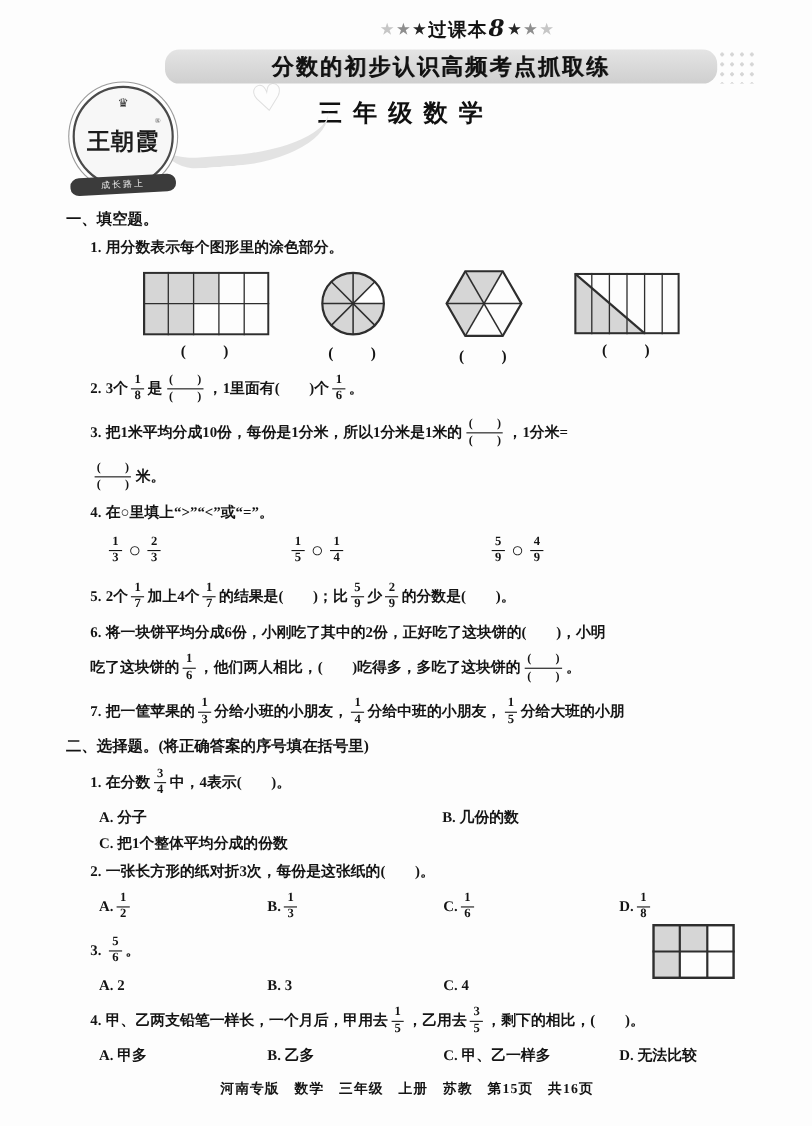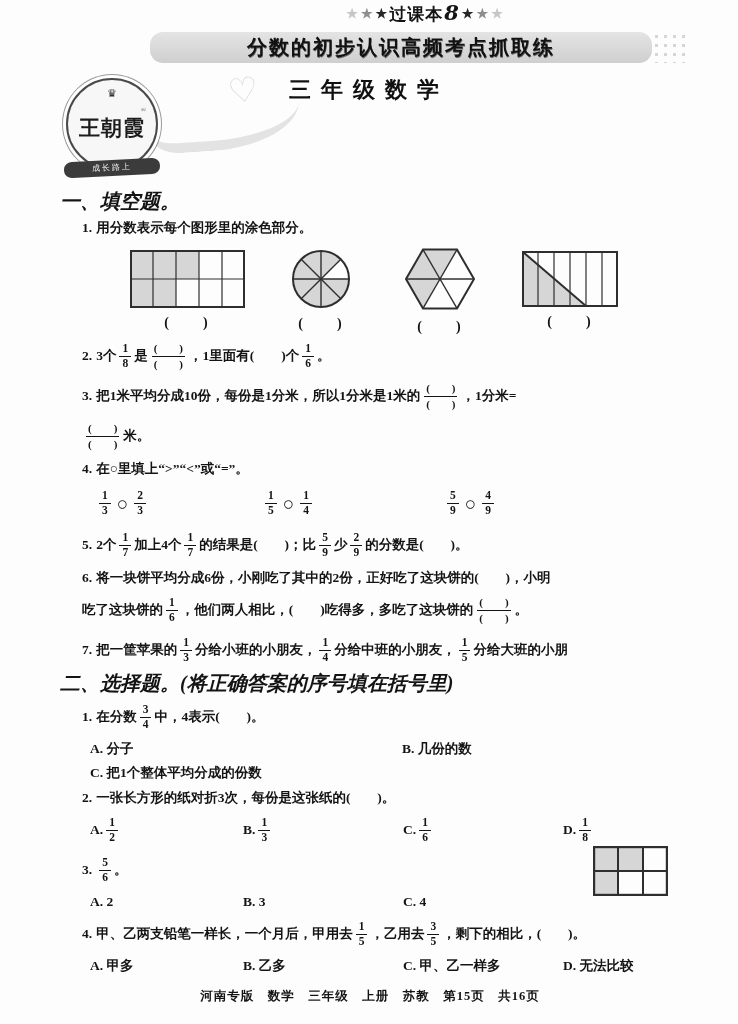--- a/index.html
+++ b/index.html
@@ -14,37 +14,37 @@
   .logo .ring .crest{position:absolute;left:50%;top:7px;transform:translateX(-50%);font-size:11px;color:#333;}
   .logo .brand{position:absolute;left:50%;top:34px;transform:translateX(-50%);white-space:nowrap;
                font-size:21px;font-weight:800;color:#1c1c1c;letter-spacing:1px;}
   .logo .reg{position:absolute;right:10px;top:26px;font-size:7px;color:#555;}
   .logo .ribbon{position:absolute;left:6px;top:86px;width:96px;height:16px;background:#3b3b3b;
                 border-radius:8px/7px;transform:rotate(-3deg);color:#efefef;font-size:8px;
                 text-align:center;line-height:16px;letter-spacing:2px;}
   .deco-heart{position:absolute;left:228px;top:70px;font-size:34px;color:#dedede;transform:rotate(-8deg);z-index:1;}
   .deco-swirl{position:absolute;left:150px;top:96px;width:150px;height:44px;border:0;z-index:1;
               border-bottom:10px solid #e3e3e3;border-radius:0 0 90px 30px/0 0 44px 20px;transform:rotate(-4deg);}
-  .starline{position:relative;margin:0 88px 0 200px;padding-top:0;text-align:center;
+  .starline{position:relative;margin:0 88px 0 200px;padding-top:13px;text-align:center;
             font-size:17px;font-weight:800;letter-spacing:1px;z-index:2;}
   .starline .num{font-family:"DejaVu Serif",serif;font-style:italic;font-size:21px;padding:0 1px;}
   .star{font-size:13px;vertical-align:2px;padding:0 1px;}
   .s-a{color:#c6c6c6;} .s-b{color:#8e8e8e;} .s-c{color:#262626;}
   .band{position:relative;margin:6px 86px 0 150px;height:31px;z-index:2;
         background:linear-gradient(#e4e4e4,#cfcfcf);display:flex;align-items:center;justify-content:center;border-radius:13px;}
   .band .band-title{font-size:20px;font-weight:800;letter-spacing:2px;color:#111;
         text-shadow:0.6px 0.6px 0 #666;}
   .band::after{content:"";position:absolute;right:-34px;top:0;width:34px;height:31px;
         background-image:radial-gradient(#cccccc 26%,rgba(0,0,0,0) 30%);background-size:9px 9px;
         opacity:.8;}
   .grade{margin-top:12px;text-align:center;font-size:22px;font-weight:800;letter-spacing:10px;color:#101010;}
 
   
   .main{padding:0 58px 0 60px;font-size:13.5px;font-weight:600;}
-  .sec-head{font-size:20px;font-weight:800;min-height:24px;display:flex;align-items:center;font-style:italic;}
+  .sec-head{font-size:14px;font-weight:800;min-height:24px;display:flex;align-items:center;}
   .ln{display:flex;align-items:center;margin-left:22px;min-height:25px;white-space:nowrap;}
   .lnf{min-height:40px;}
   .qno{margin-right:4px;}
   .frac{display:inline-flex;flex-direction:column;align-items:center;margin:0 3px;
         font-size:11.5px;font-weight:700;line-height:1.2;}
   .frac .num{border-bottom:1.4px solid #141414;padding:0 3px;}
   .frac .den{padding:0 3px;}
   .bfrac{display:inline-flex;flex-direction:column;align-items:center;margin:0 4px;
         font-size:11px;font-weight:700;line-height:1.35;}
   .bfrac .num{border-bottom:1.4px solid #141414;padding:0 2px;}

